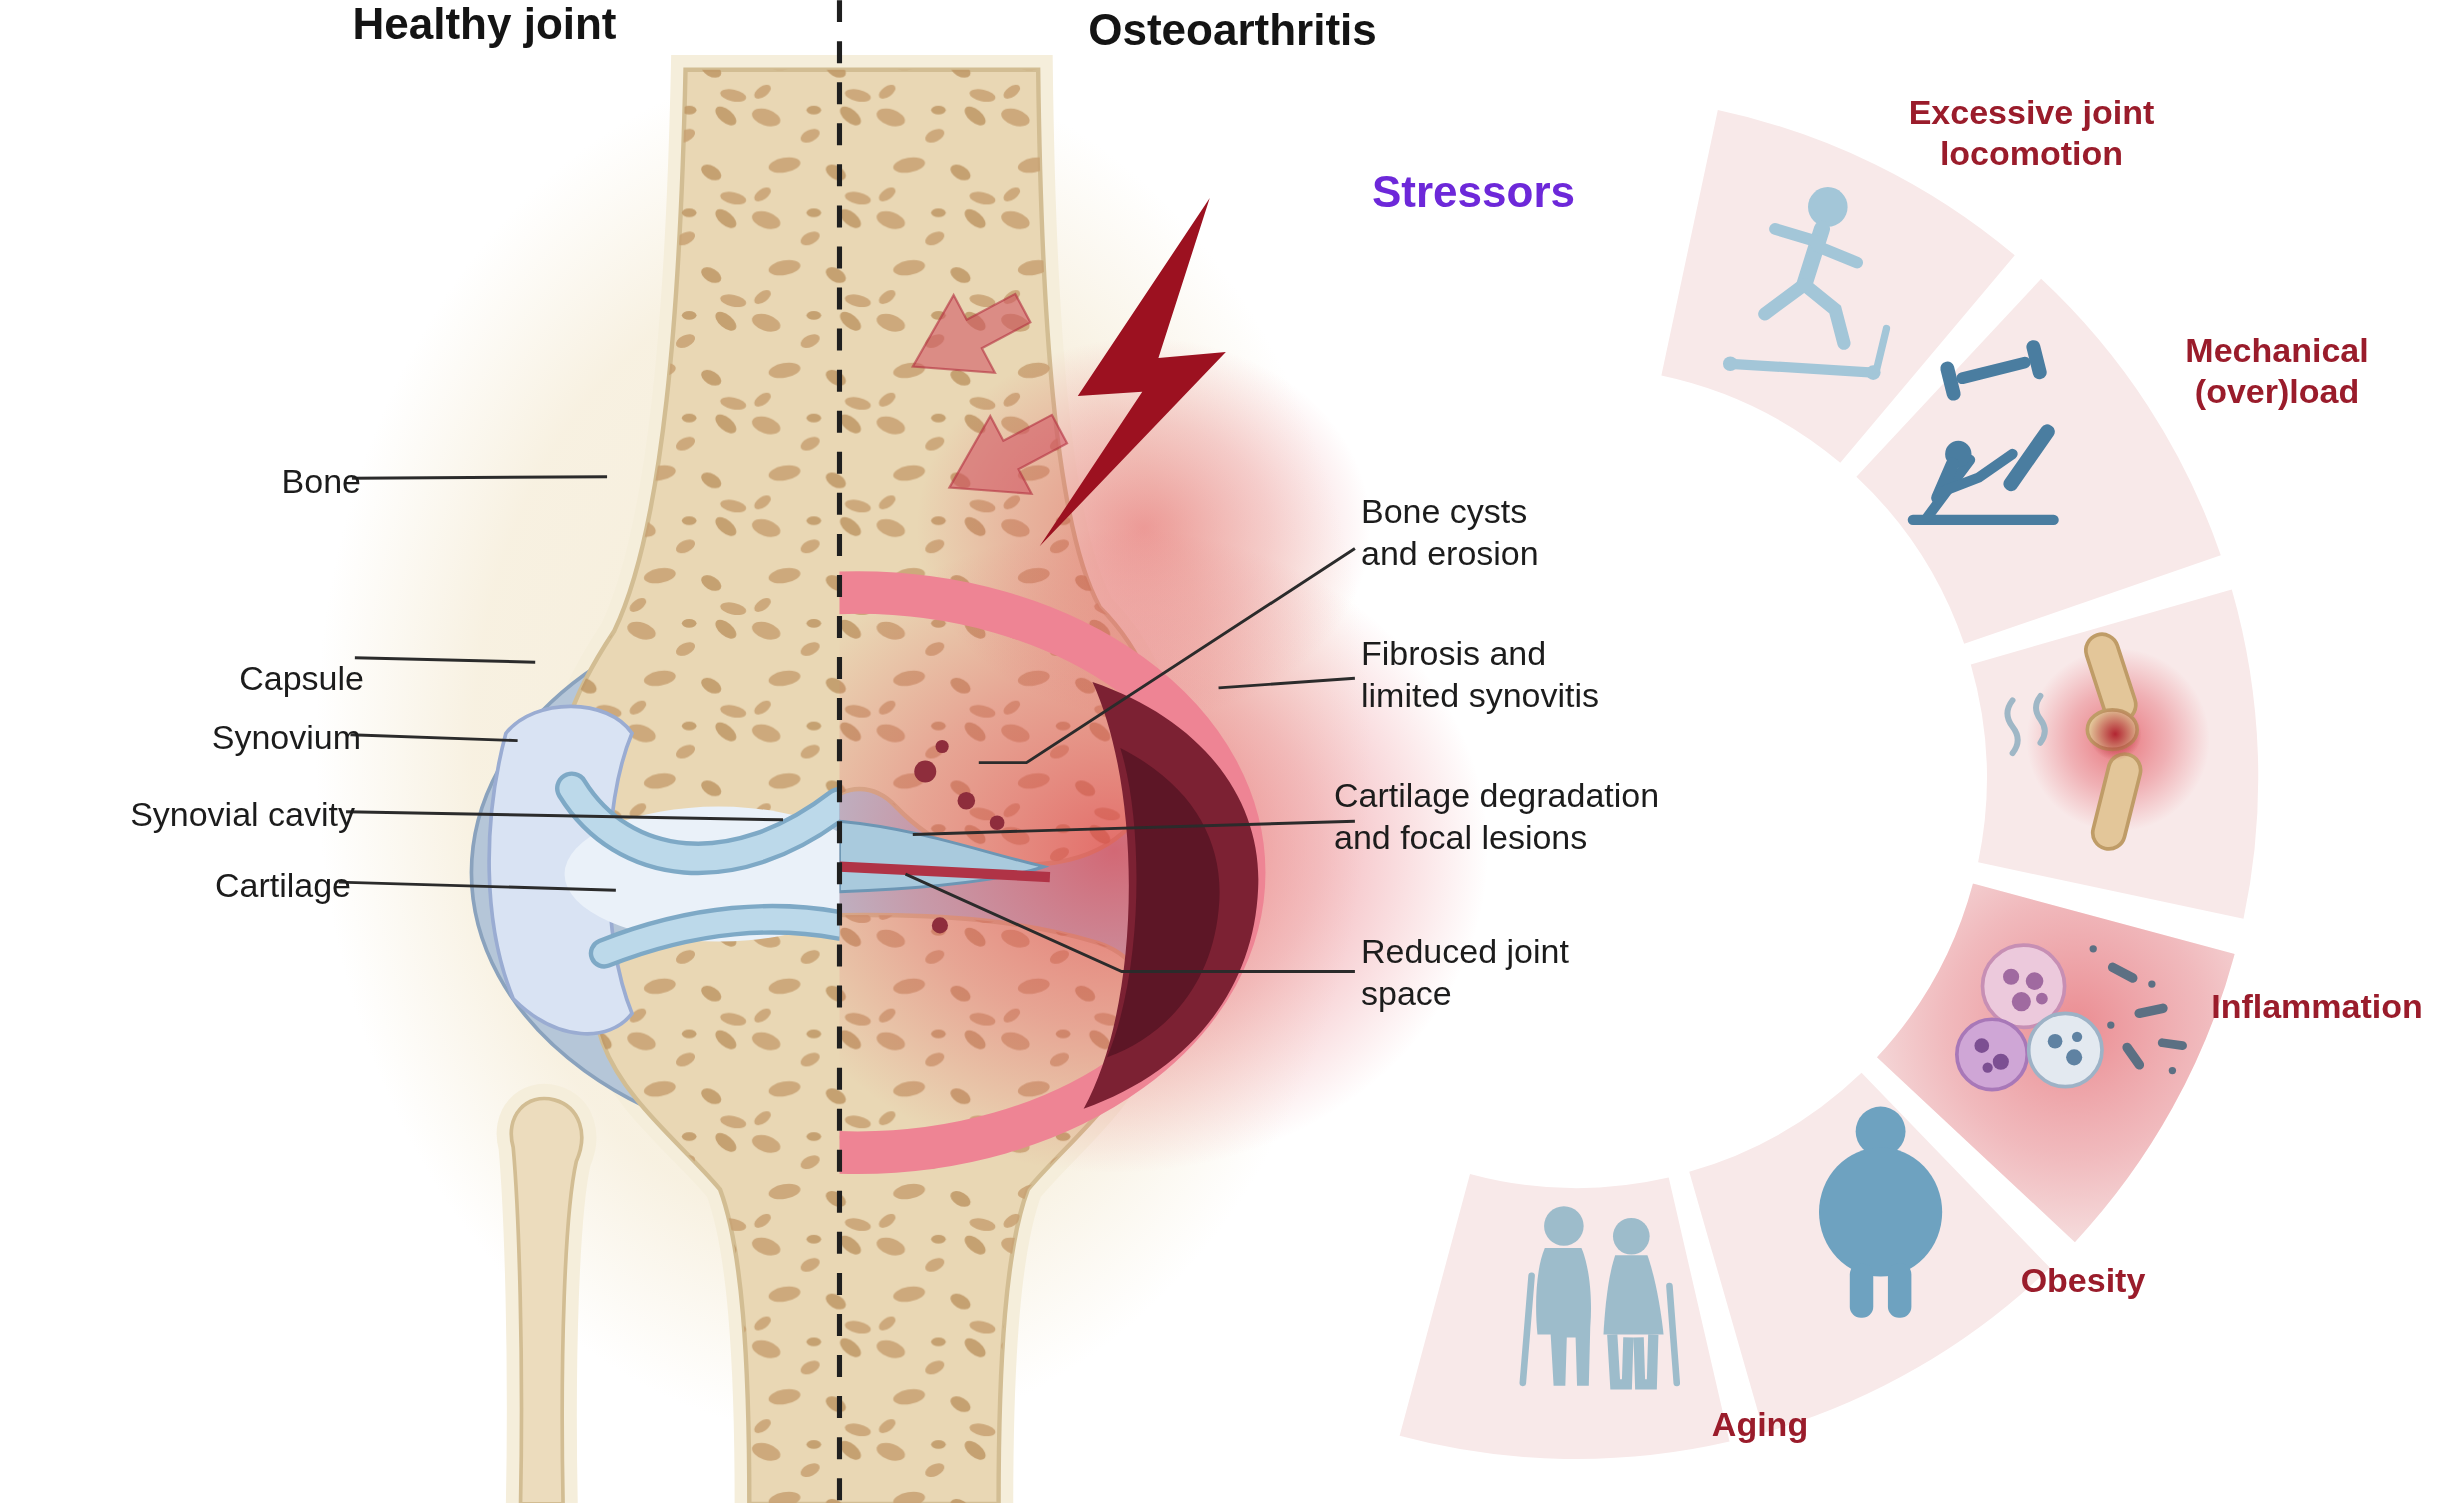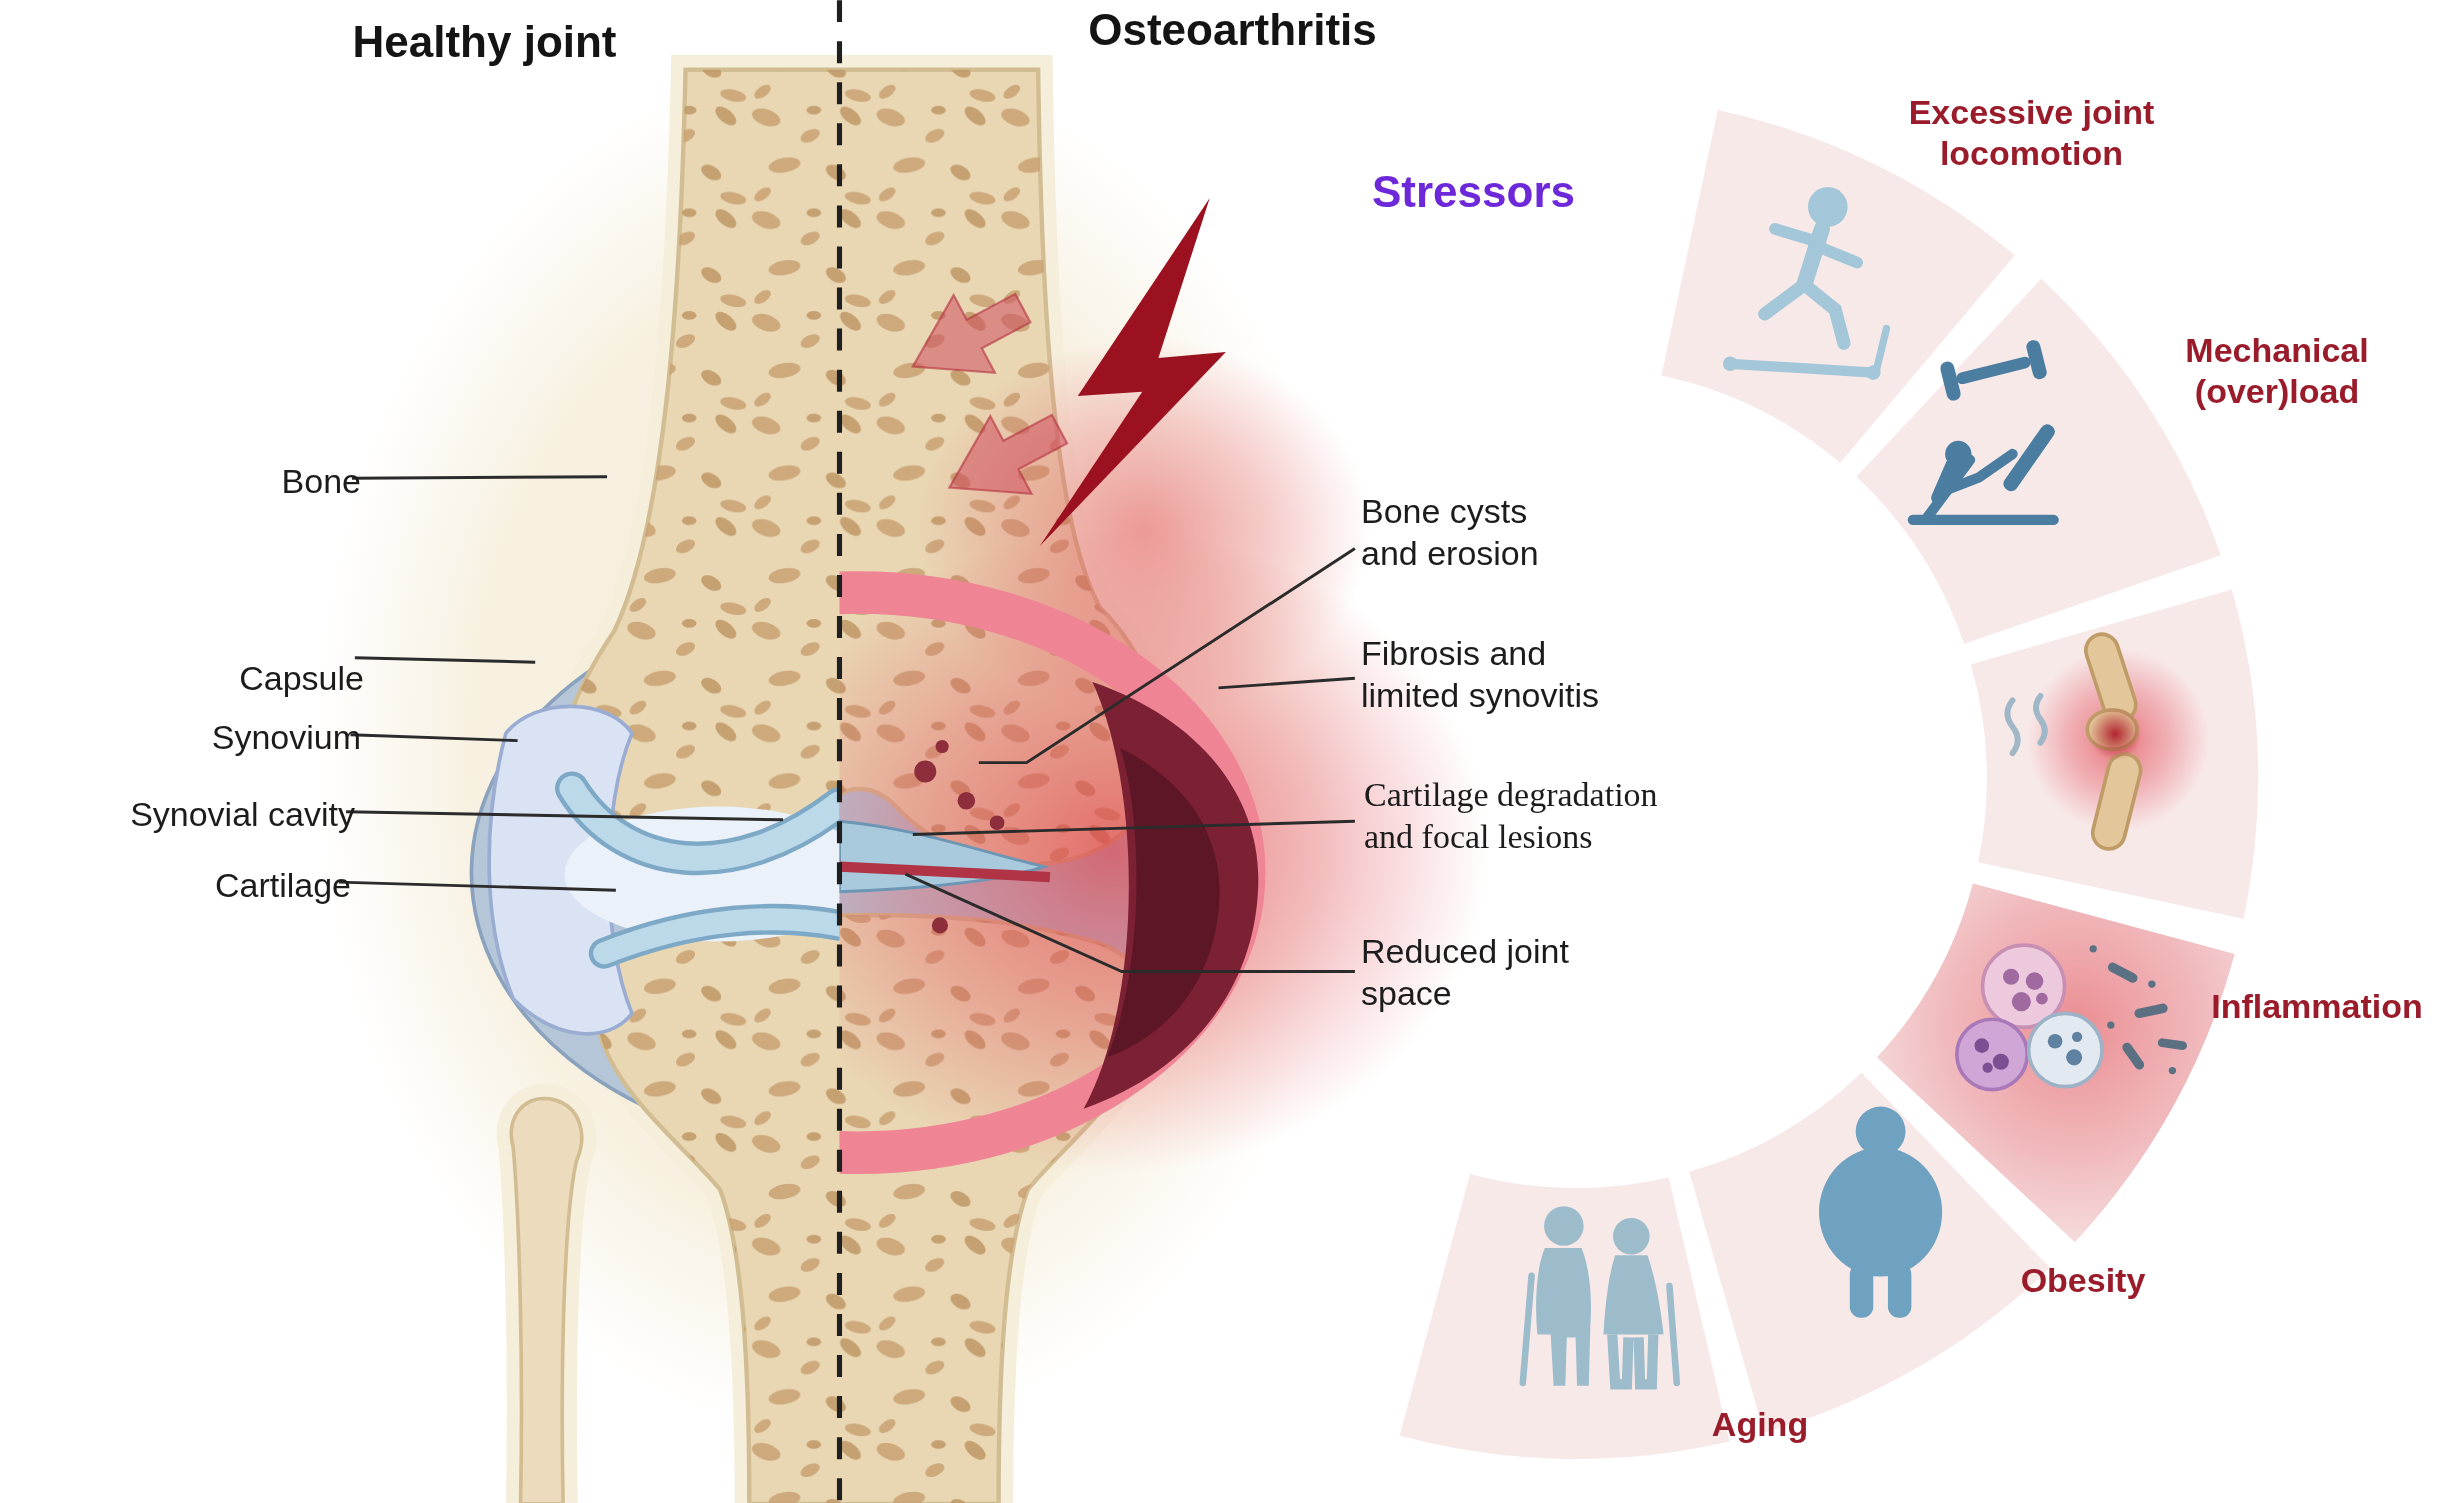--- a/index.html
+++ b/index.html
@@ -229,35 +229,35 @@
       <polyline points="478,1002 706,1010"></polyline>
       <polyline points="472,1107 1068,1118"></polyline>
       <polyline points="462,1203 840,1214"></polyline>
       <polyline points="1848,748 1400,1040 1335,1040"></polyline>
       <polyline points="1848,925 1662,938"></polyline>
       <polyline points="1848,1120 1245,1138"></polyline>
       <polyline points="1848,1325 1530,1325 1235,1192"></polyline>
     </g>
   </svg>
 
-  <div class="title" style="left:279px;top:18px;width:411px;">Healthy joint</div>
+  <div class="title" style="left:279px;top:0;width:411px;">Healthy joint</div>
   <div class="title" style="left:1027px;top:5.9px;width:411px;">Osteoarthritis</div>
   <div class="stressors-heading" style="left:1327px;top:167px;width:293px;">Stressors</div>
 
   <div class="label r" style="left:103px;top:460px;width:236px;">Bone</div>
   <div class="label r" style="left:103px;top:657px;width:239px;">Capsule</div>
   <div class="label r" style="left:103px;top:716px;width:236px;">Synovium</div>
   <div class="label r" style="left:29px;top:793px;width:304px;">Synovial cavity</div>
   <div class="label r" style="left:103px;top:864px;width:226px;">Cartilage</div>
 
   <div class="label" style="left:1361px;top:490px;width:528px;">Bone cysts
 and erosion</div>
   <div class="label" style="left:1361px;top:632px;width:528px;">Fibrosis and
 limited synovitis</div>
-  <div class="label" style="left:1364px;top:774px;width:528px;font-family:Liberation Serif, serif;">Cartilage degradation
+  <div class="label" style="left:1334px;top:774px;width:528px;">Cartilage degradation
 and focal lesions</div>
   <div class="label" style="left:1361px;top:930px;width:528px;">Reduced joint
 space</div>
 
   <div class="wheel-label" style="left:1848px;top:92px;width:367px;">Excessive joint
 locomotion</div>
   <div class="wheel-label" style="left:2123px;top:330px;width:308px;">Mechanical
 (over)load</div>
   <div class="wheel-label" style="left:2171px;top:986px;width:292px;">Inflammation</div>
   <div class="wheel-label" style="left:1995px;top:1260px;width:176px;">Obesity</div>

